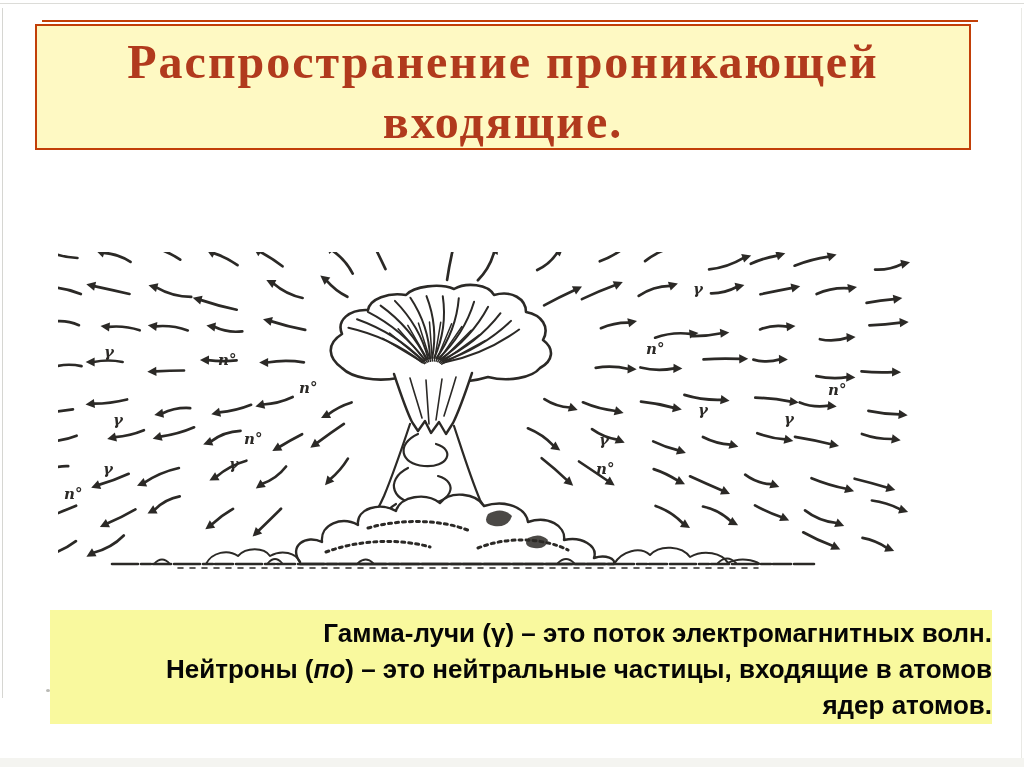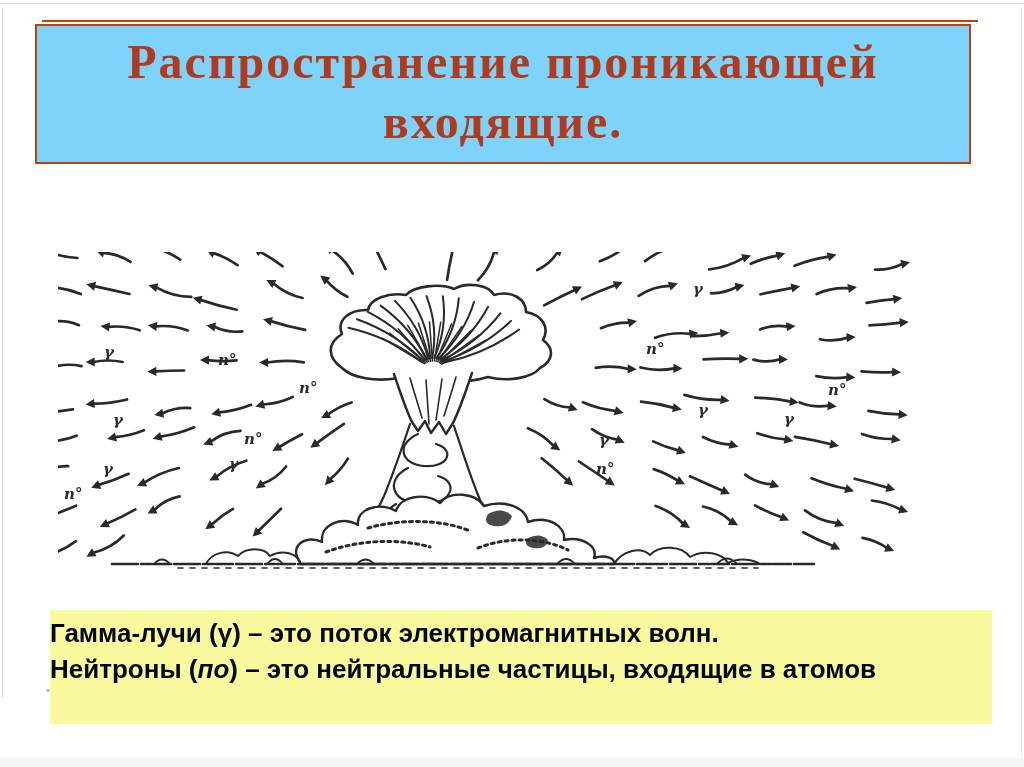--- a/index.html
+++ b/index.html
@@ -3,30 +3,30 @@
 <meta charset="utf-8">
 <style>
   html,body{margin:0;padding:0}
   body{width:1024px;height:767px;position:relative;background:#ffffff;overflow:hidden;
        font-family:"Liberation Sans",sans-serif}
   .edge-top{position:absolute;left:0;top:3px;width:1024px;height:1px;background:#dcdcd8}
   .edge-left{position:absolute;left:2px;top:8px;width:1px;height:690px;background:#d6d6d2}
   .edge-right{position:absolute;left:1021px;top:8px;width:1px;height:752px;background:#e9e9e5}
   .edge-bottom{position:absolute;left:0;bottom:0;width:1024px;height:9px;background:#f4f4f0}
   .accent{position:absolute;left:42px;top:20px;width:936px;height:2px;background:#c23f08}
-  .title-box{position:absolute;left:35px;top:24px;width:936px;height:140px;box-sizing:border-box;
-       background:#7dd3fc;border:2px solid #c23f08;text-align:center;
+  .title-box{position:absolute;left:35px;top:24px;width:936px;height:126px;box-sizing:border-box;
+       background:#fef9c3;border:2px solid #c23f08;text-align:center;
        font-family:"Liberation Serif",serif;font-weight:bold;color:#b13a1d;
        font-size:48px;line-height:60px;padding-top:6px;letter-spacing:2px;overflow:visible}
   .drawing{position:absolute;left:58px;top:252px;width:868px;height:332px}
   .drawing svg{position:absolute;left:0;top:0}
   .labels span{position:absolute;font-family:"DejaVu Serif",serif;font-style:italic;
        font-weight:bold;font-size:15px;color:#2b2926;white-space:nowrap}
   .caption{position:absolute;left:50px;top:610px;width:942px;height:114px;box-sizing:border-box;
-       background:#f9f99e;text-align:left;font-weight:bold;font-size:26px;line-height:36px;
+       background:#f9f99e;text-align:right;font-weight:bold;font-size:26px;line-height:36px;
        color:#060606;padding-top:5px}
   .caption i{}
   .dot-artifact{position:absolute;left:46px;top:689px;width:4px;height:3px;background:#b9b9b4;border-radius:50%}
 </style>
 </head>
 <body>
 
 <div class="edge-top"></div>
 <div class="edge-left"></div>
 <div class="edge-right"></div>
@@ -334,13 +334,14 @@
       <span style="left: 541px; top: 179px;">γ</span>
       <span style="left: 538px; top: 208px;">n°</span>
     </div>
 </div>
 
 <div class="dot-artifact"></div>
 
 <div class="caption">
   <div><span>Гамма-лучи (γ) – это поток электромагнитных волн.</span></div>
   <div><span>Нейтроны (</span><i>по</i><span>) – это нейтральные частицы, входящие в атомов</span></div>
+  <div><span>ядер атомов.</span></div>
 </div>
 
 </body></html>

